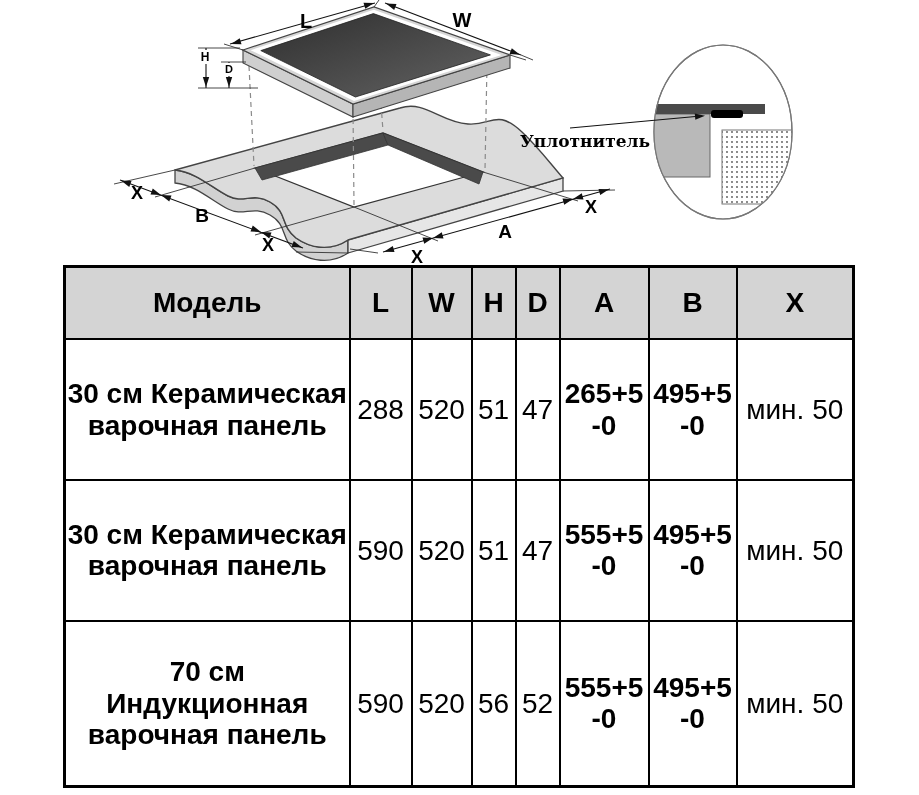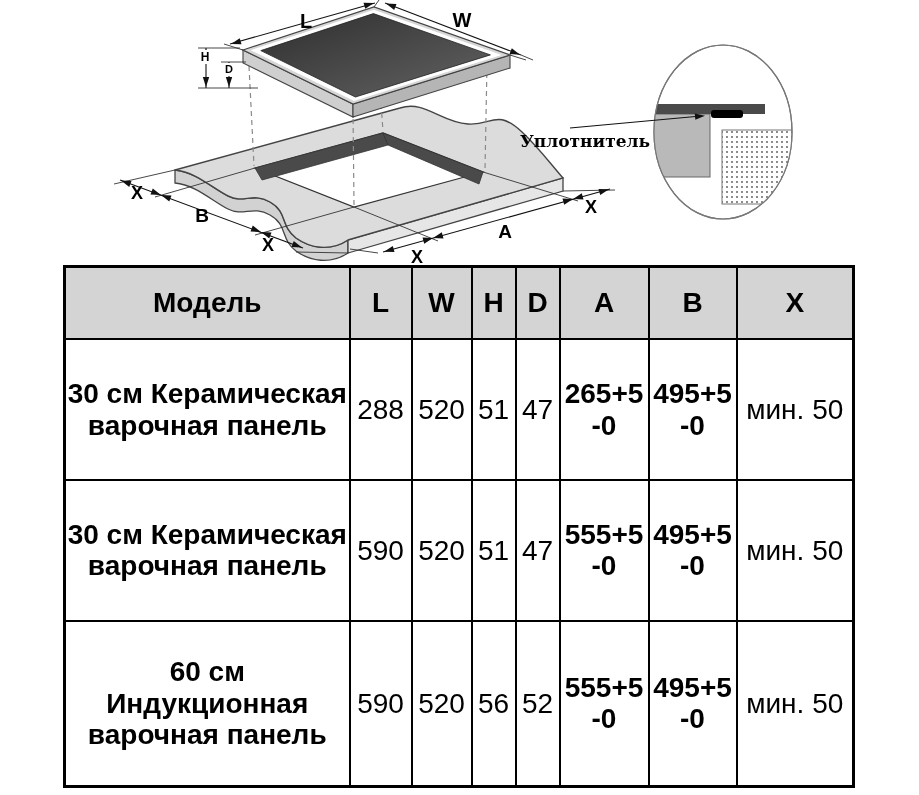--- a/index.html
+++ b/index.html
@@ -232,21 +232,21 @@
         <span>-0</span>
       </td>
       <td class="two-line">
         <span>495+5</span>
         <span>-0</span>
       </td>
       <td>мин. 50</td>
     </tr>
     <tr>
       <td class="two-line">
-        <span>60 см Индукционная</span>
+        <span>70 см Индукционная</span>
         <span>варочная панель</span>
       </td>
       <td>590</td>
       <td>520</td>
       <td>56</td>
       <td>52</td>
       <td class="two-line">
         <span>555+5</span>
         <span>-0</span>
       </td>

